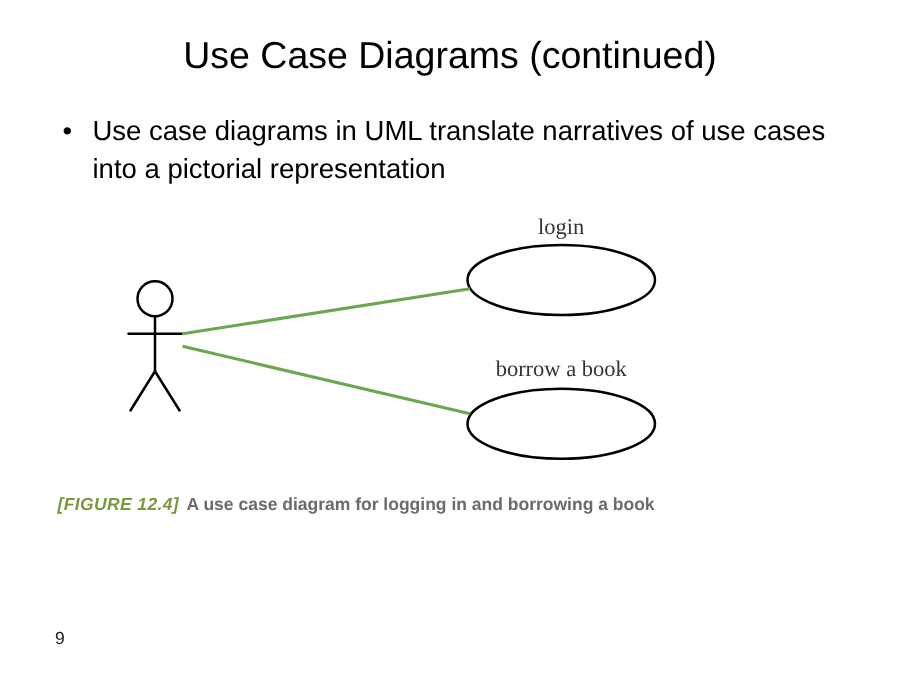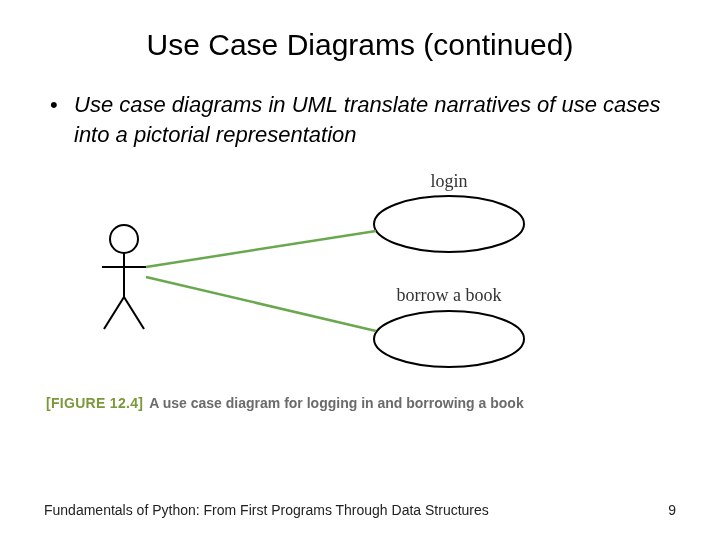--- a/index.html
+++ b/index.html
@@ -1,25 +1,25 @@
 <!DOCTYPE html>
 <html><head>
 <meta charset="utf-8">
 <style>
   * { margin: 0; padding: 0; box-sizing: border-box; }
   html, body { width: 720px; height: 540px; font-family: Arial, Helvetica, sans-serif; background: #fff; color: #000; }
   .slide { width: 720px; height: 540px; position: relative; padding: 28px 44px 0 44px; }
   .title { font-size: 30px; text-align: center; margin-bottom: 28px; font-weight: normal; }
   .bullet-row { display: flex; align-items: flex-start; font-size: 22px; line-height: 1.35; margin-left: 6px; }
   .bullet-dot { width: 24px; flex: 0 0 24px; }
-  .bullet-text { flex: 1; padding-right: 10px; font-style: italic; }
+  .bullet-text { flex: 1; padding-right: 10px; }
   .diagram-wrap { margin-top: 20px; width: 560px; }
   .diagram-svg { display: block; width: 560px; height: 220px; }
   .caption-row { display: flex; align-items: baseline; margin-top: 6px; margin-left: 2px; font-size: 14px; }
-  .caption-tag { color: #7a9a3a; font-weight: bold; letter-spacing: 0.3px; margin-right: 6px; }
+  .caption-tag { color: #7a9a3a; font-weight: bold; letter-spacing: 0.3px; margin-right: 6px; font-style: italic; }
   .caption-text { color: #6b6b6b; font-weight: 700; }
   .footer { position: absolute; left: 44px; right: 44px; bottom: 22px; display: flex; justify-content: space-between; font-size: 14px; color: #222; }
 </style>
 </head>
 <body>
 
 <div class="slide">
 
   <h1 class="title">Use Case Diagrams (continued)</h1>
 
@@ -51,17 +51,16 @@
       <line x1="102" y1="108" x2="332" y2="162" stroke="#6aa84f" stroke-width="2.5"></line>
     </svg>
 
     <div class="caption-row">
       <span class="caption-tag">[FIGURE 12.4]</span>
       <span class="caption-text">A use case diagram for logging in and borrowing a book</span>
     </div>
   </div>
 
   <div class="footer">
-    <span>Fundamentals of Python: From First Programs Through Data Structures</span>
     <span>9</span>
   </div>
 
 </div>
 
 </body></html>

